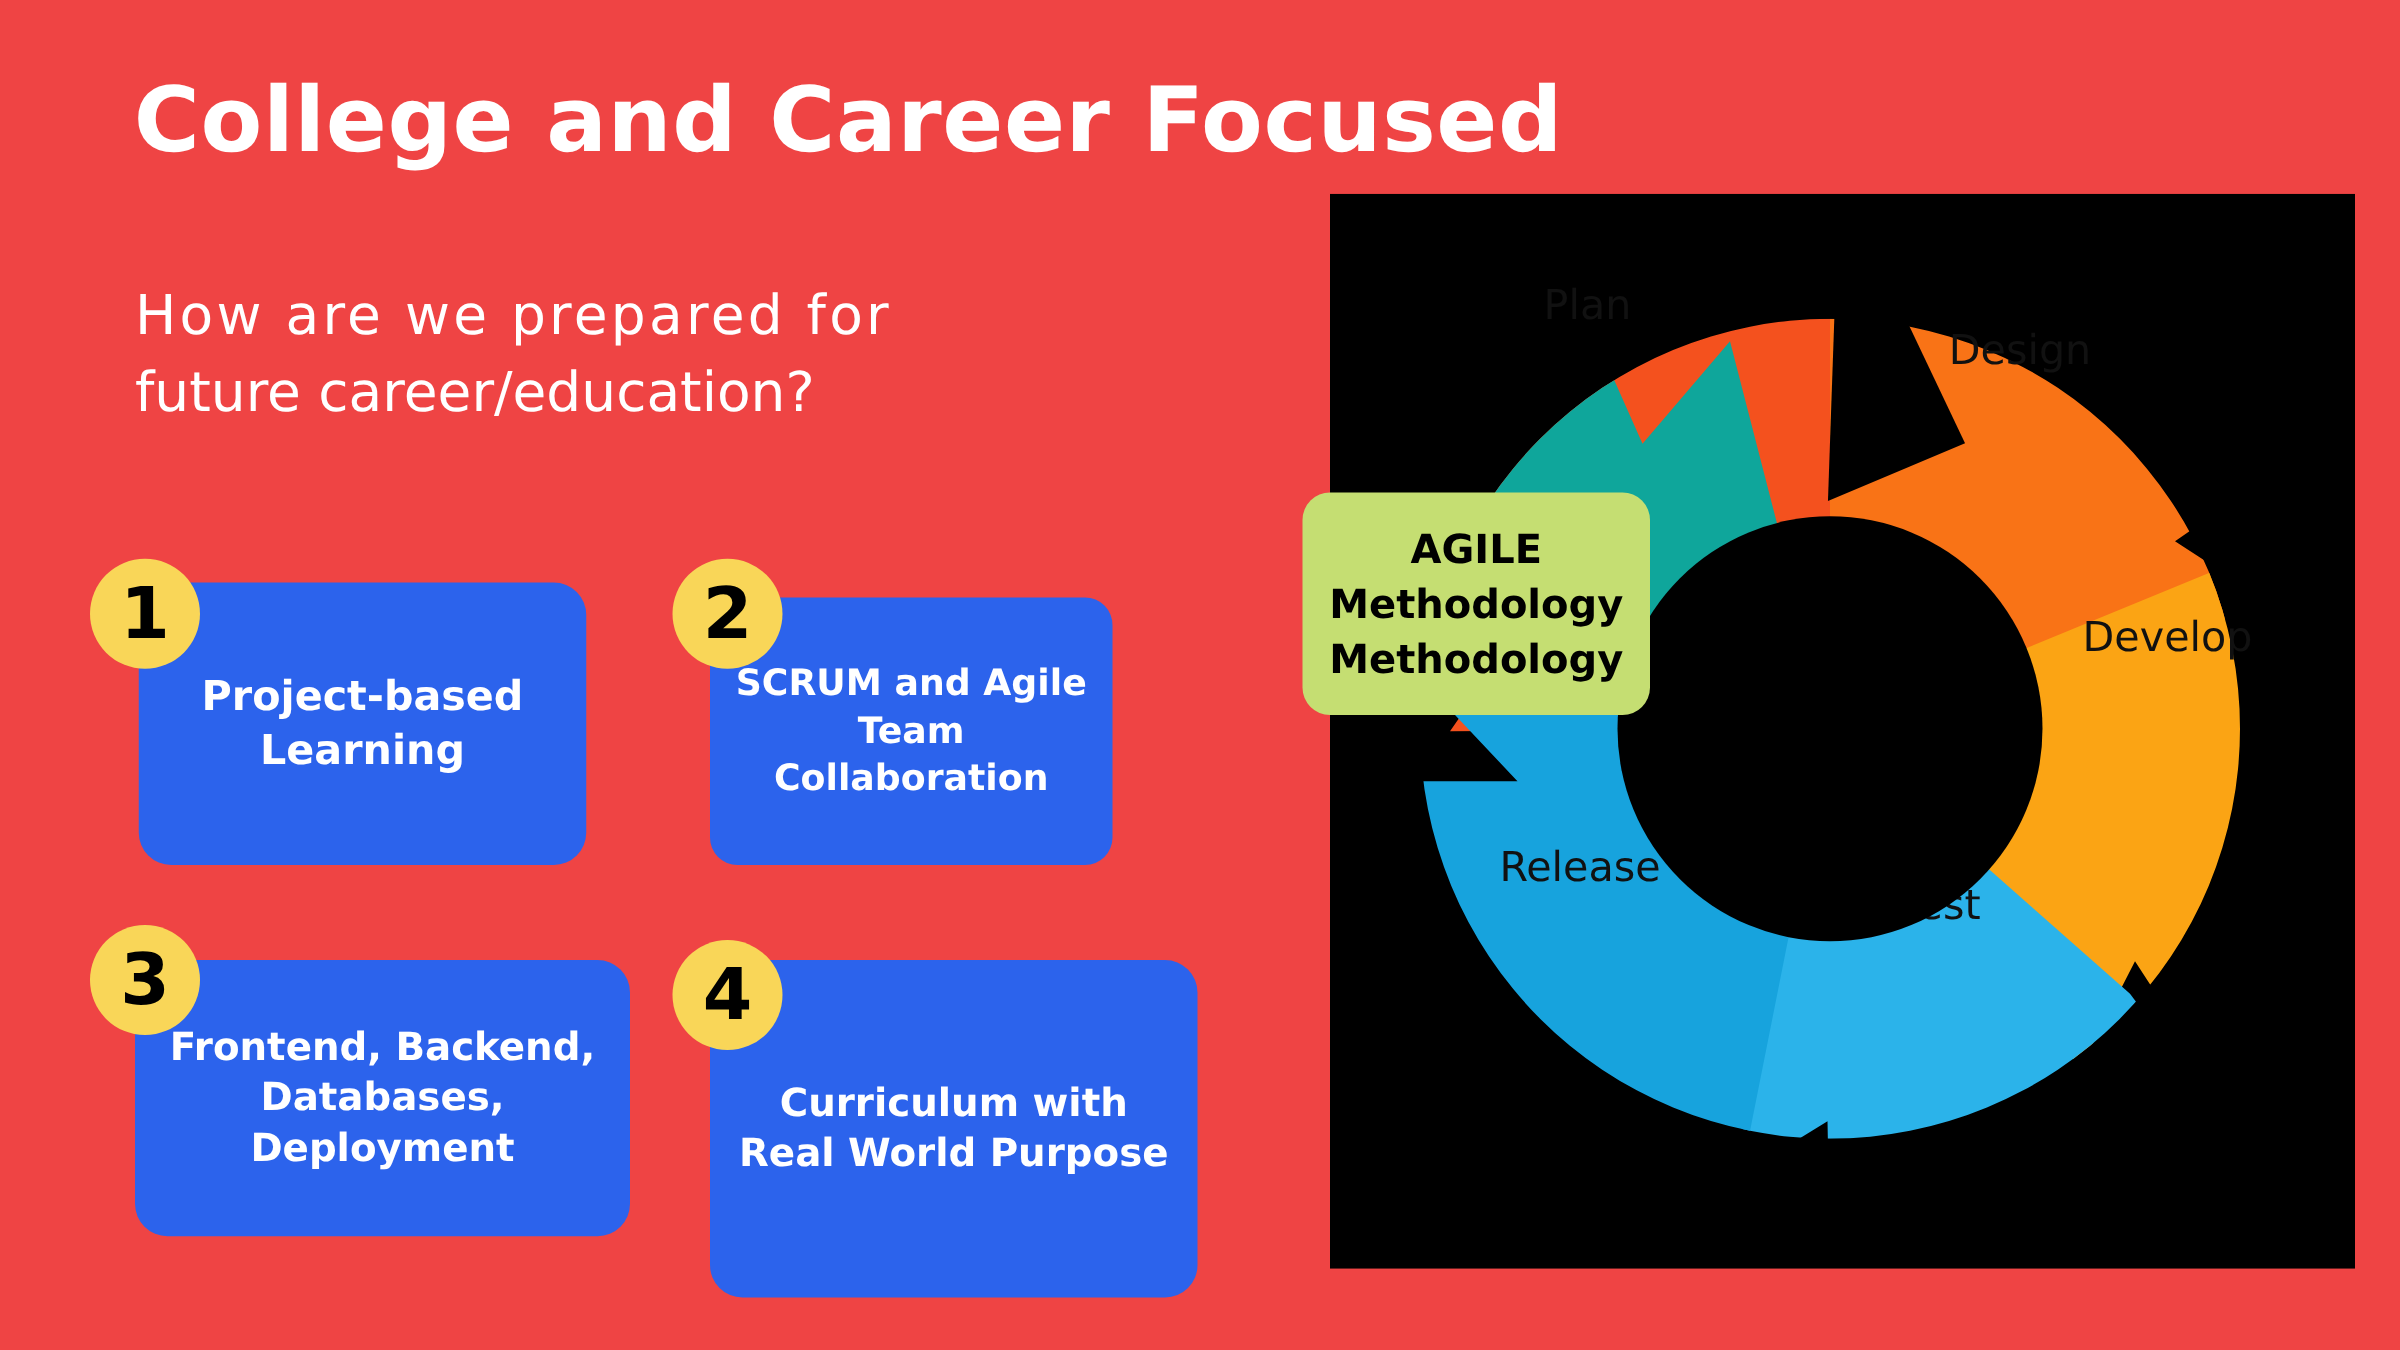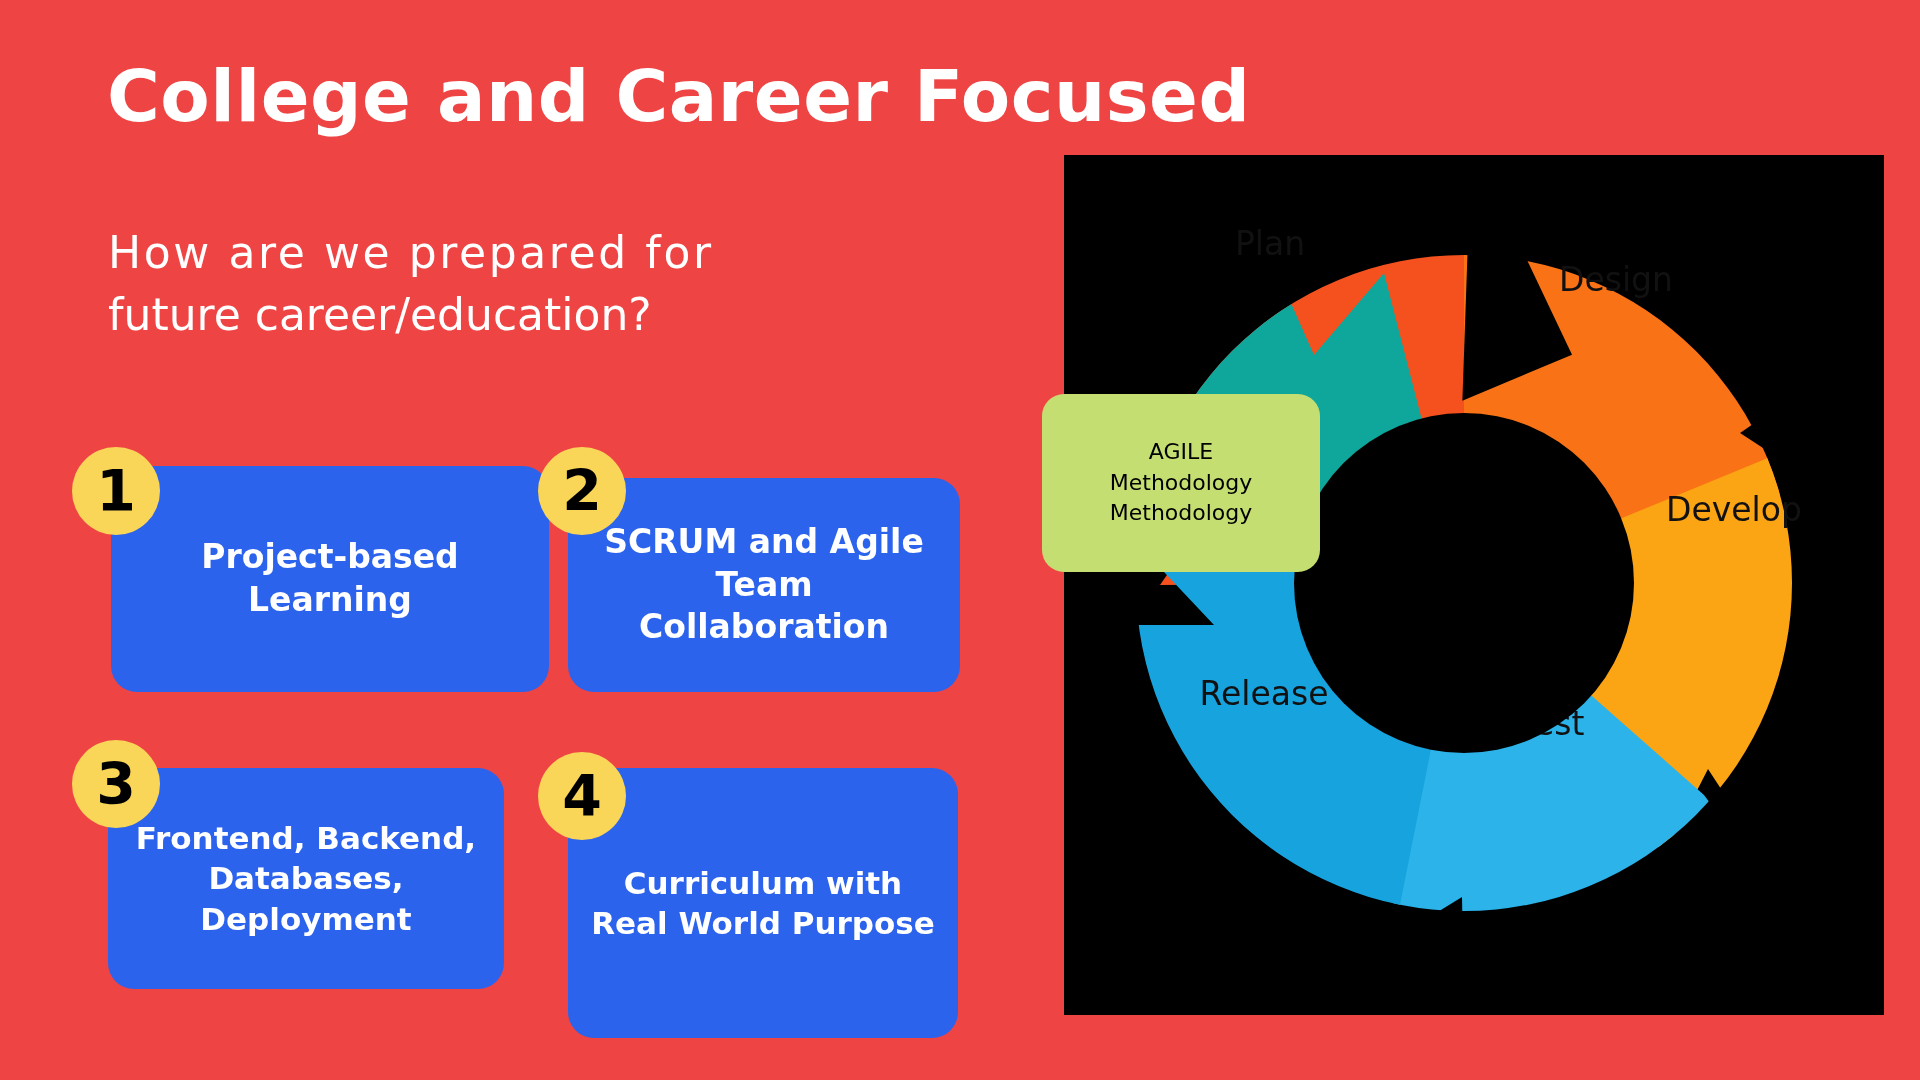--- a/index.html
+++ b/index.html
@@ -64,22 +64,22 @@
     text-align: center;
     color: #ffffff;
     font-family: "DejaVu Sans", sans-serif;
     font-weight: bold;
     line-height: 1.30;
     padding: 10px 18px;
   }
 
   .card-text { display: block; width: 100%; }
 
-  #card-1 { left: 111px;  top: 466px; width: 438px; height: 226px; font-size: 33px; }
-  #card-2 { left: 568px;  top: 478px; width: 392px; height: 214px; font-size: 33px; }
+  #card-1 { left: 111px;  top: 466px; width: 358px; height: 226px; font-size: 33px; }
+  #card-2 { left: 568px;  top: 478px; width: 322px; height: 214px; font-size: 29px; border-radius: 22px; }
   #card-3 { left: 108px;  top: 768px; width: 396px; height: 221px; font-size: 31px; }
   #card-4 { left: 568px;  top: 768px; width: 390px; height: 270px; font-size: 31px; }
 
   .badge {
     position: absolute;
     width: 88px;
     height: 88px;
     border-radius: 50%;
     background: #F9D658;
     color: #000000;
@@ -121,22 +121,22 @@
     width: 278px;
     height: 178px;
     background: #C5DE72;
     border-radius: 22px;
     display: flex;
     flex-direction: column;
     align-items: center;
     justify-content: center;
     color: #000000;
     font-family: "DejaVu Sans", sans-serif;
-    font-size: 22px;
-    font-weight: normal;
+    font-size: 32px;
+    font-weight: bold;
     line-height: 1.38;
     text-align: center;
     z-index: 6;
   }
 </style>
 </head>
 <body>
 
 <div id="slide" style="background: #ef4444;">
 

